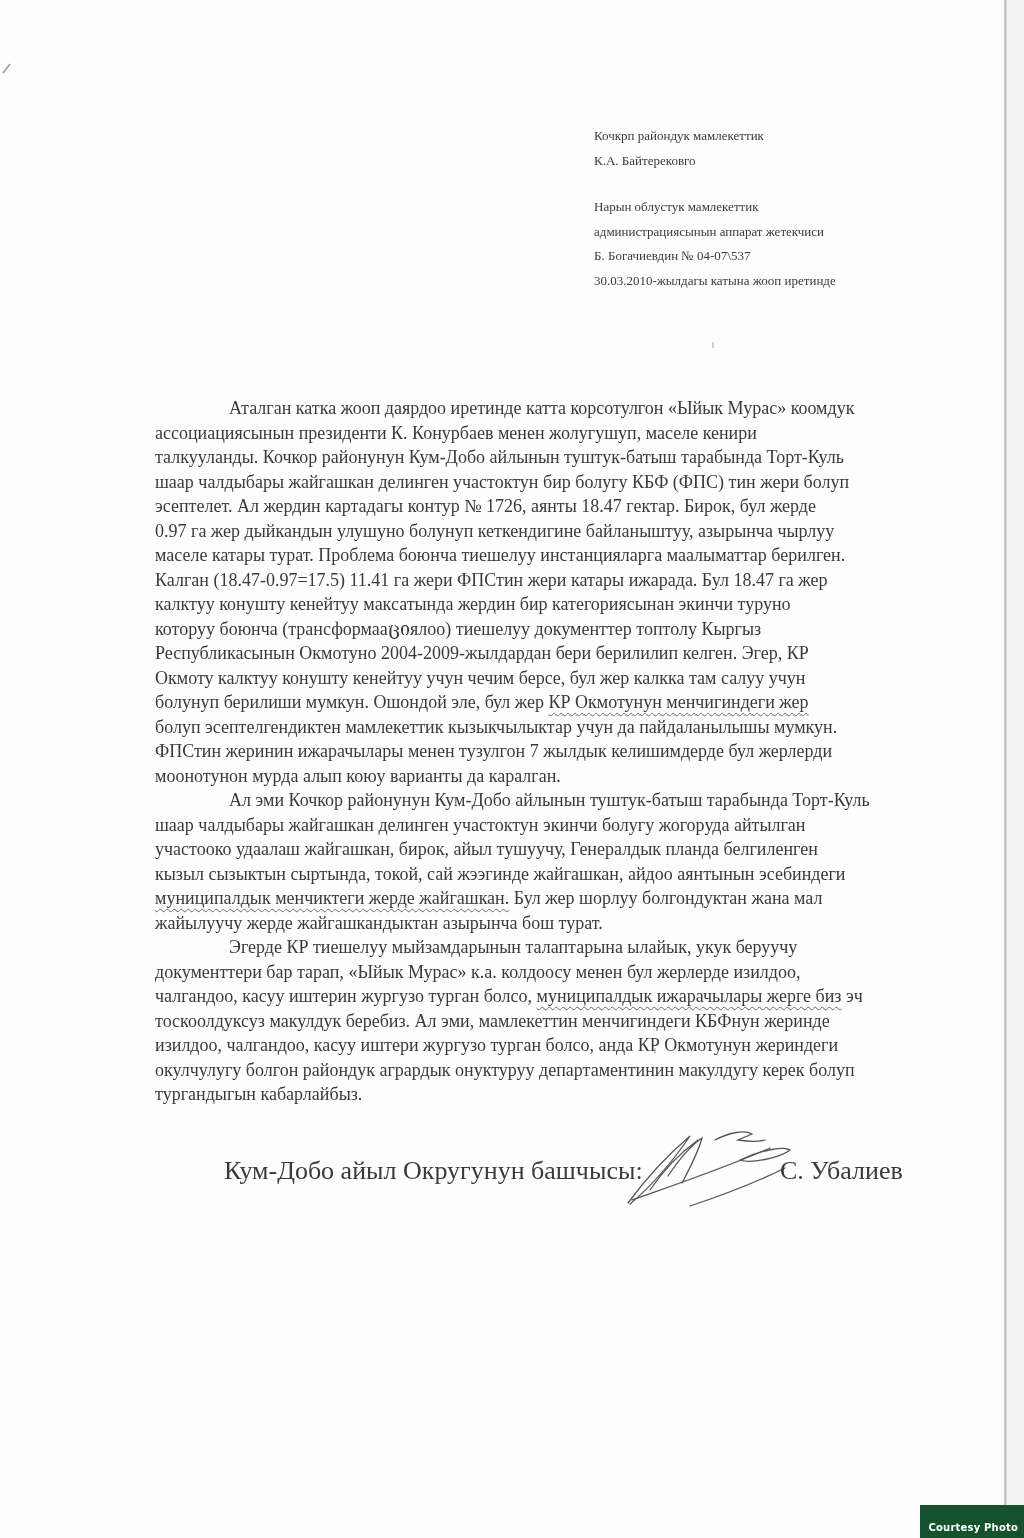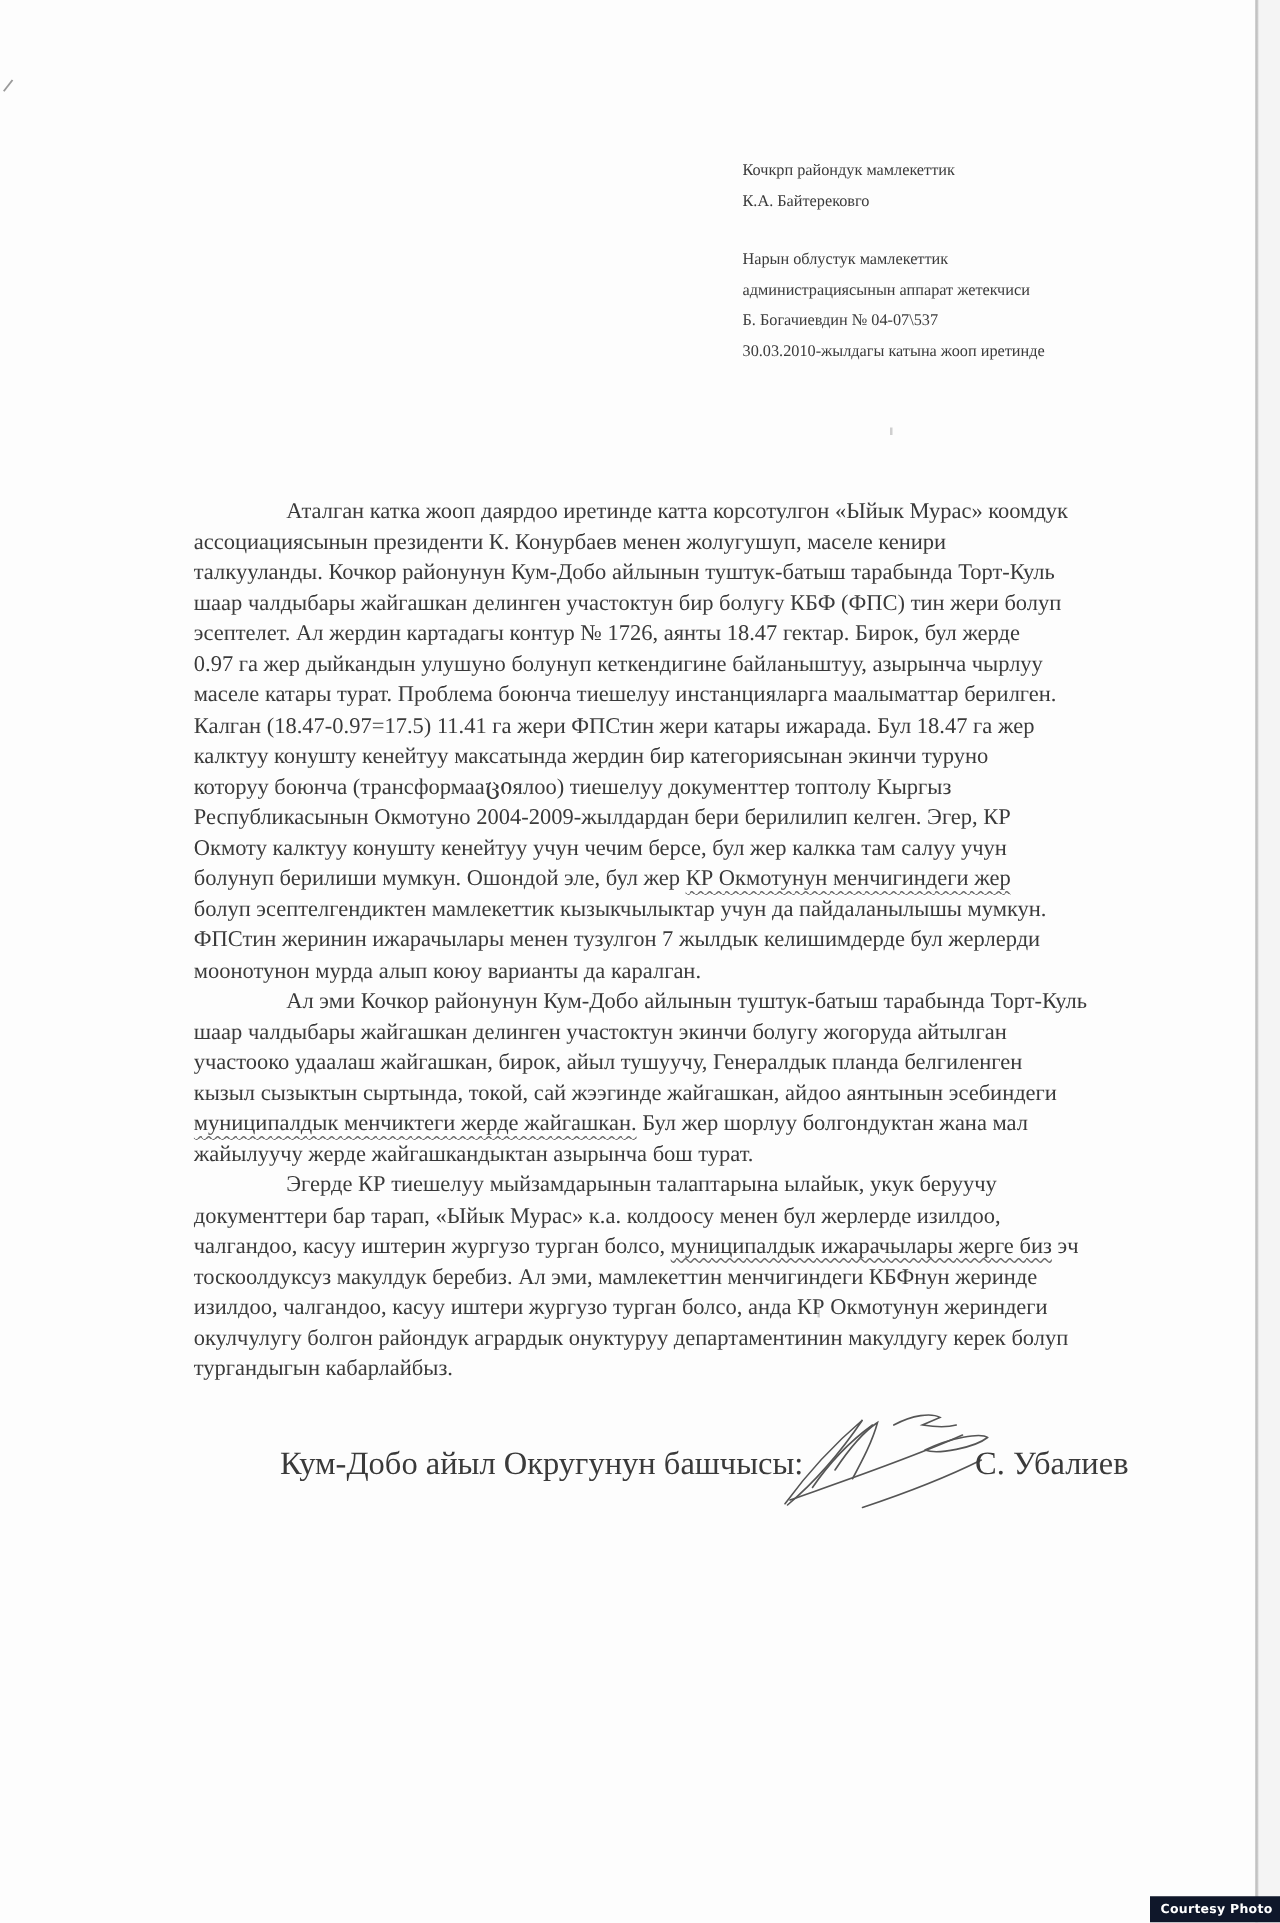--- a/index.html
+++ b/index.html
@@ -34,23 +34,23 @@
     .body-text .indent { padding-left: 74px; }
     .u { text-decoration: underline; text-decoration-style: wavy; text-decoration-color: #6a6a6a; text-underline-offset: 4px; text-decoration-thickness: 1px; text-align: right; }
     .signature-row {
       position: absolute; left: 224px; top: 1156px; width: 760px; height: 90px;
       font-size: 26px;
     }
     .sig-title { position: absolute; left: 0; top: 0; white-space: nowrap; }
     .sig-name { position: absolute; left: 556px; top: 0; white-space: nowrap; }
     .sig-mark { position: absolute; left: 396px; top: -28px; width: 180px; height: 80px; }
     .credit {
-      position: absolute; right: 0; bottom: 0; background: #0f172a; color: #fff;
+      position: absolute; right: 0; bottom: 0; background: #14532d; color: #fff;
       font-family: "DejaVu Sans", sans-serif; font-weight: bold; font-size: 10px;
-      padding: 5px 6px 5px 8px; letter-spacing: 0.2px;
+      padding: 17px 6px 5px 8px; letter-spacing: 0.2px;
     }
     .tick { position: absolute; width: 2px; height: 6px; background: #cfcfcf; }
   </style>
 </head>
 <body>
 
 <div class="right-shade"></div>
 <div class="page-edge"></div>
 
 <svg class="corner-mark" viewBox="0 0 10 12">

